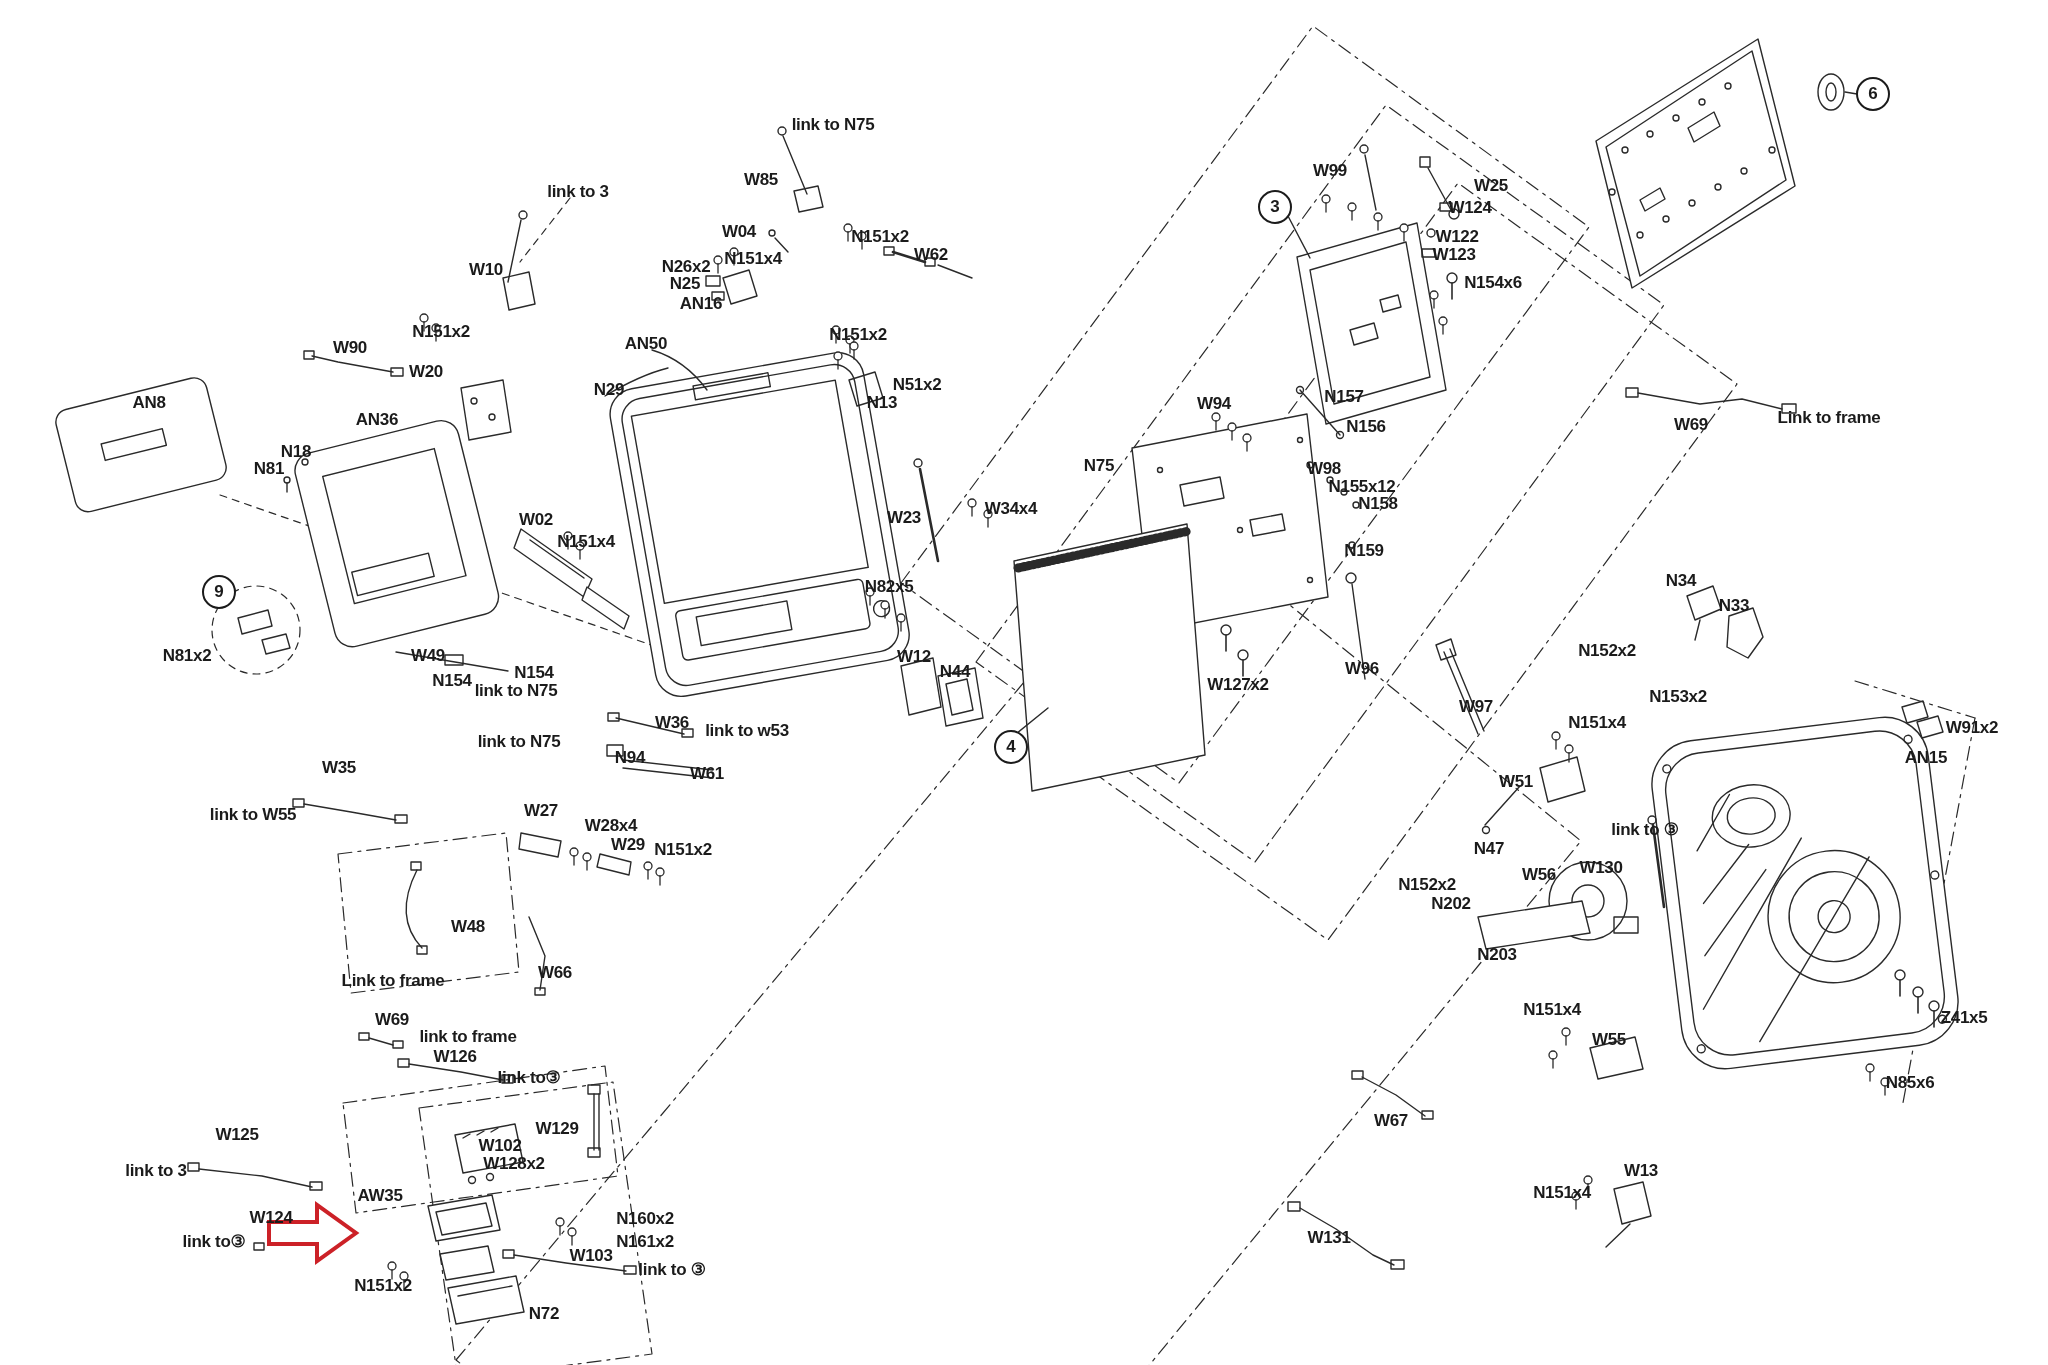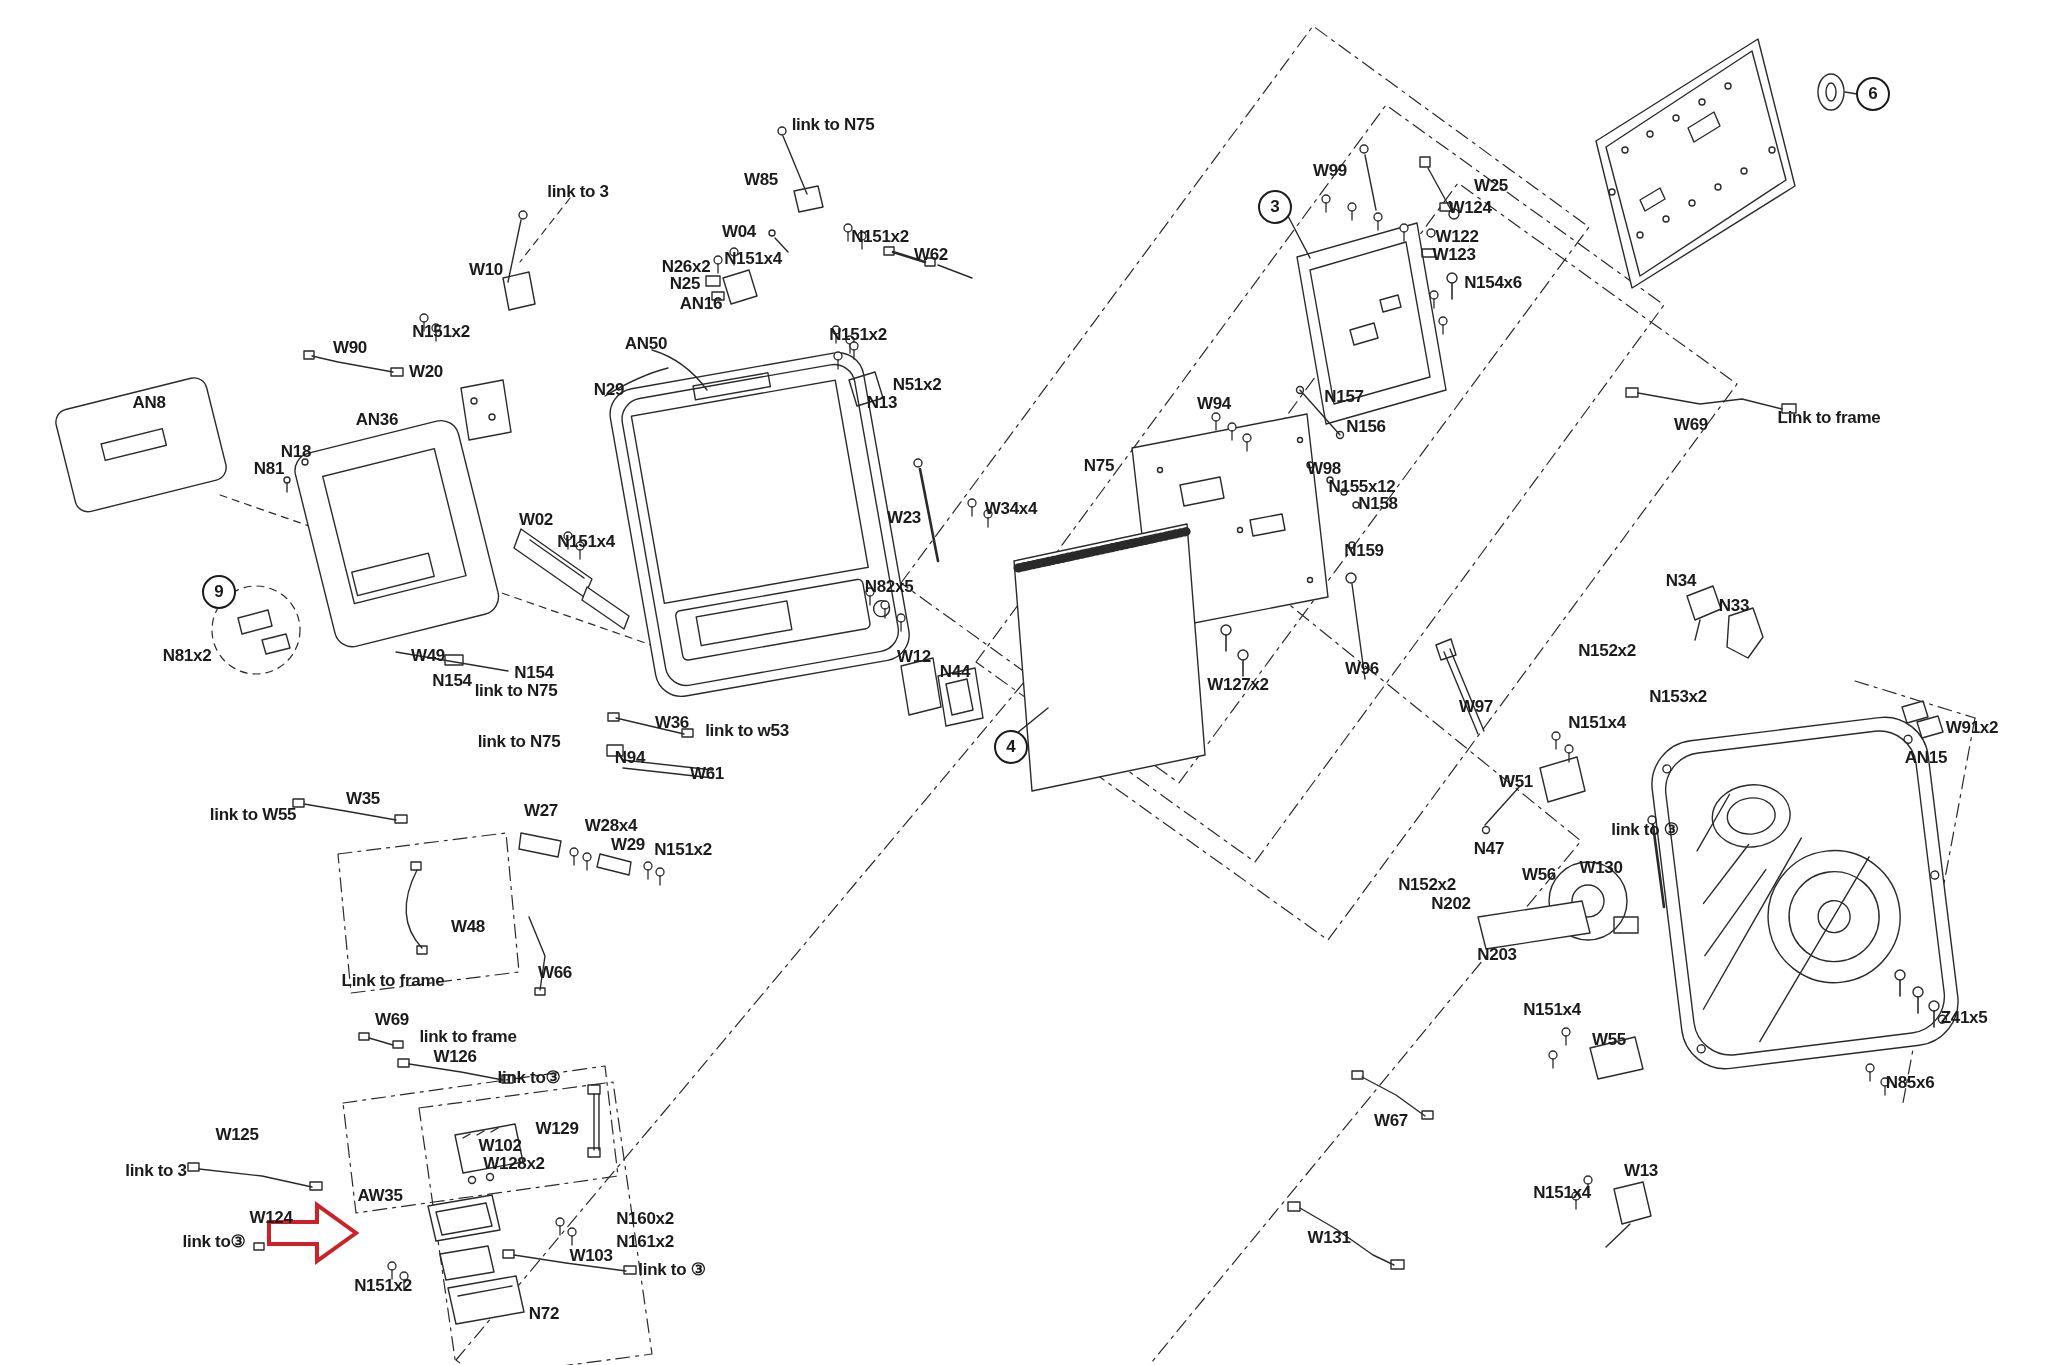--- a/index.html
+++ b/index.html
@@ -427,21 +427,21 @@
       <div class="part-label" style="left: 1926px; top: 757px;">AN15</div>
       <div class="part-label" style="left: 1597px; top: 722px;">N151x4</div>
       <div class="part-label" style="left: 1516px; top: 781px;">W51</div>
       <div class="part-label" style="left: 1645px; top: 829px;">link to ③</div>
       <div class="part-label" style="left: 1489px; top: 848px;">N47</div>
       <div class="part-label" style="left: 1601px; top: 867px;">W130</div>
       <div class="part-label" style="left: 1539px; top: 874px;">W56</div>
       <div class="part-label" style="left: 1427px; top: 884px;">N152x2</div>
       <div class="part-label" style="left: 1451px; top: 903px;">N202</div>
       <div class="part-label" style="left: 1497px; top: 954px;">N203</div>
-      <div class="part-label" style="left: 339px; top: 798px; margin-left: 24px;">W35</div>
+      <div class="part-label" style="left: 339px; top: 767px;">W35</div>
       <div class="part-label" style="left: 253px; top: 814px;">link to W55</div>
       <div class="part-label" style="left: 541px; top: 810px;">W27</div>
       <div class="part-label" style="left: 599px; top: 825px; margin-left: 12px;">W28x4</div>
       <div class="part-label" style="left: 628px; top: 844px;">W29</div>
       <div class="part-label" style="left: 683px; top: 849px;">N151x2</div>
       <div class="part-label" style="left: 468px; top: 926px;">W48</div>
       <div class="part-label" style="left: 393px; top: 980px;">Link to frame</div>
       <div class="part-label" style="left: 555px; top: 972px;">W66</div>
       <div class="part-label" style="left: 392px; top: 1019px;">W69</div>
       <div class="part-label" style="left: 468px; top: 1036px;">link to frame</div>

